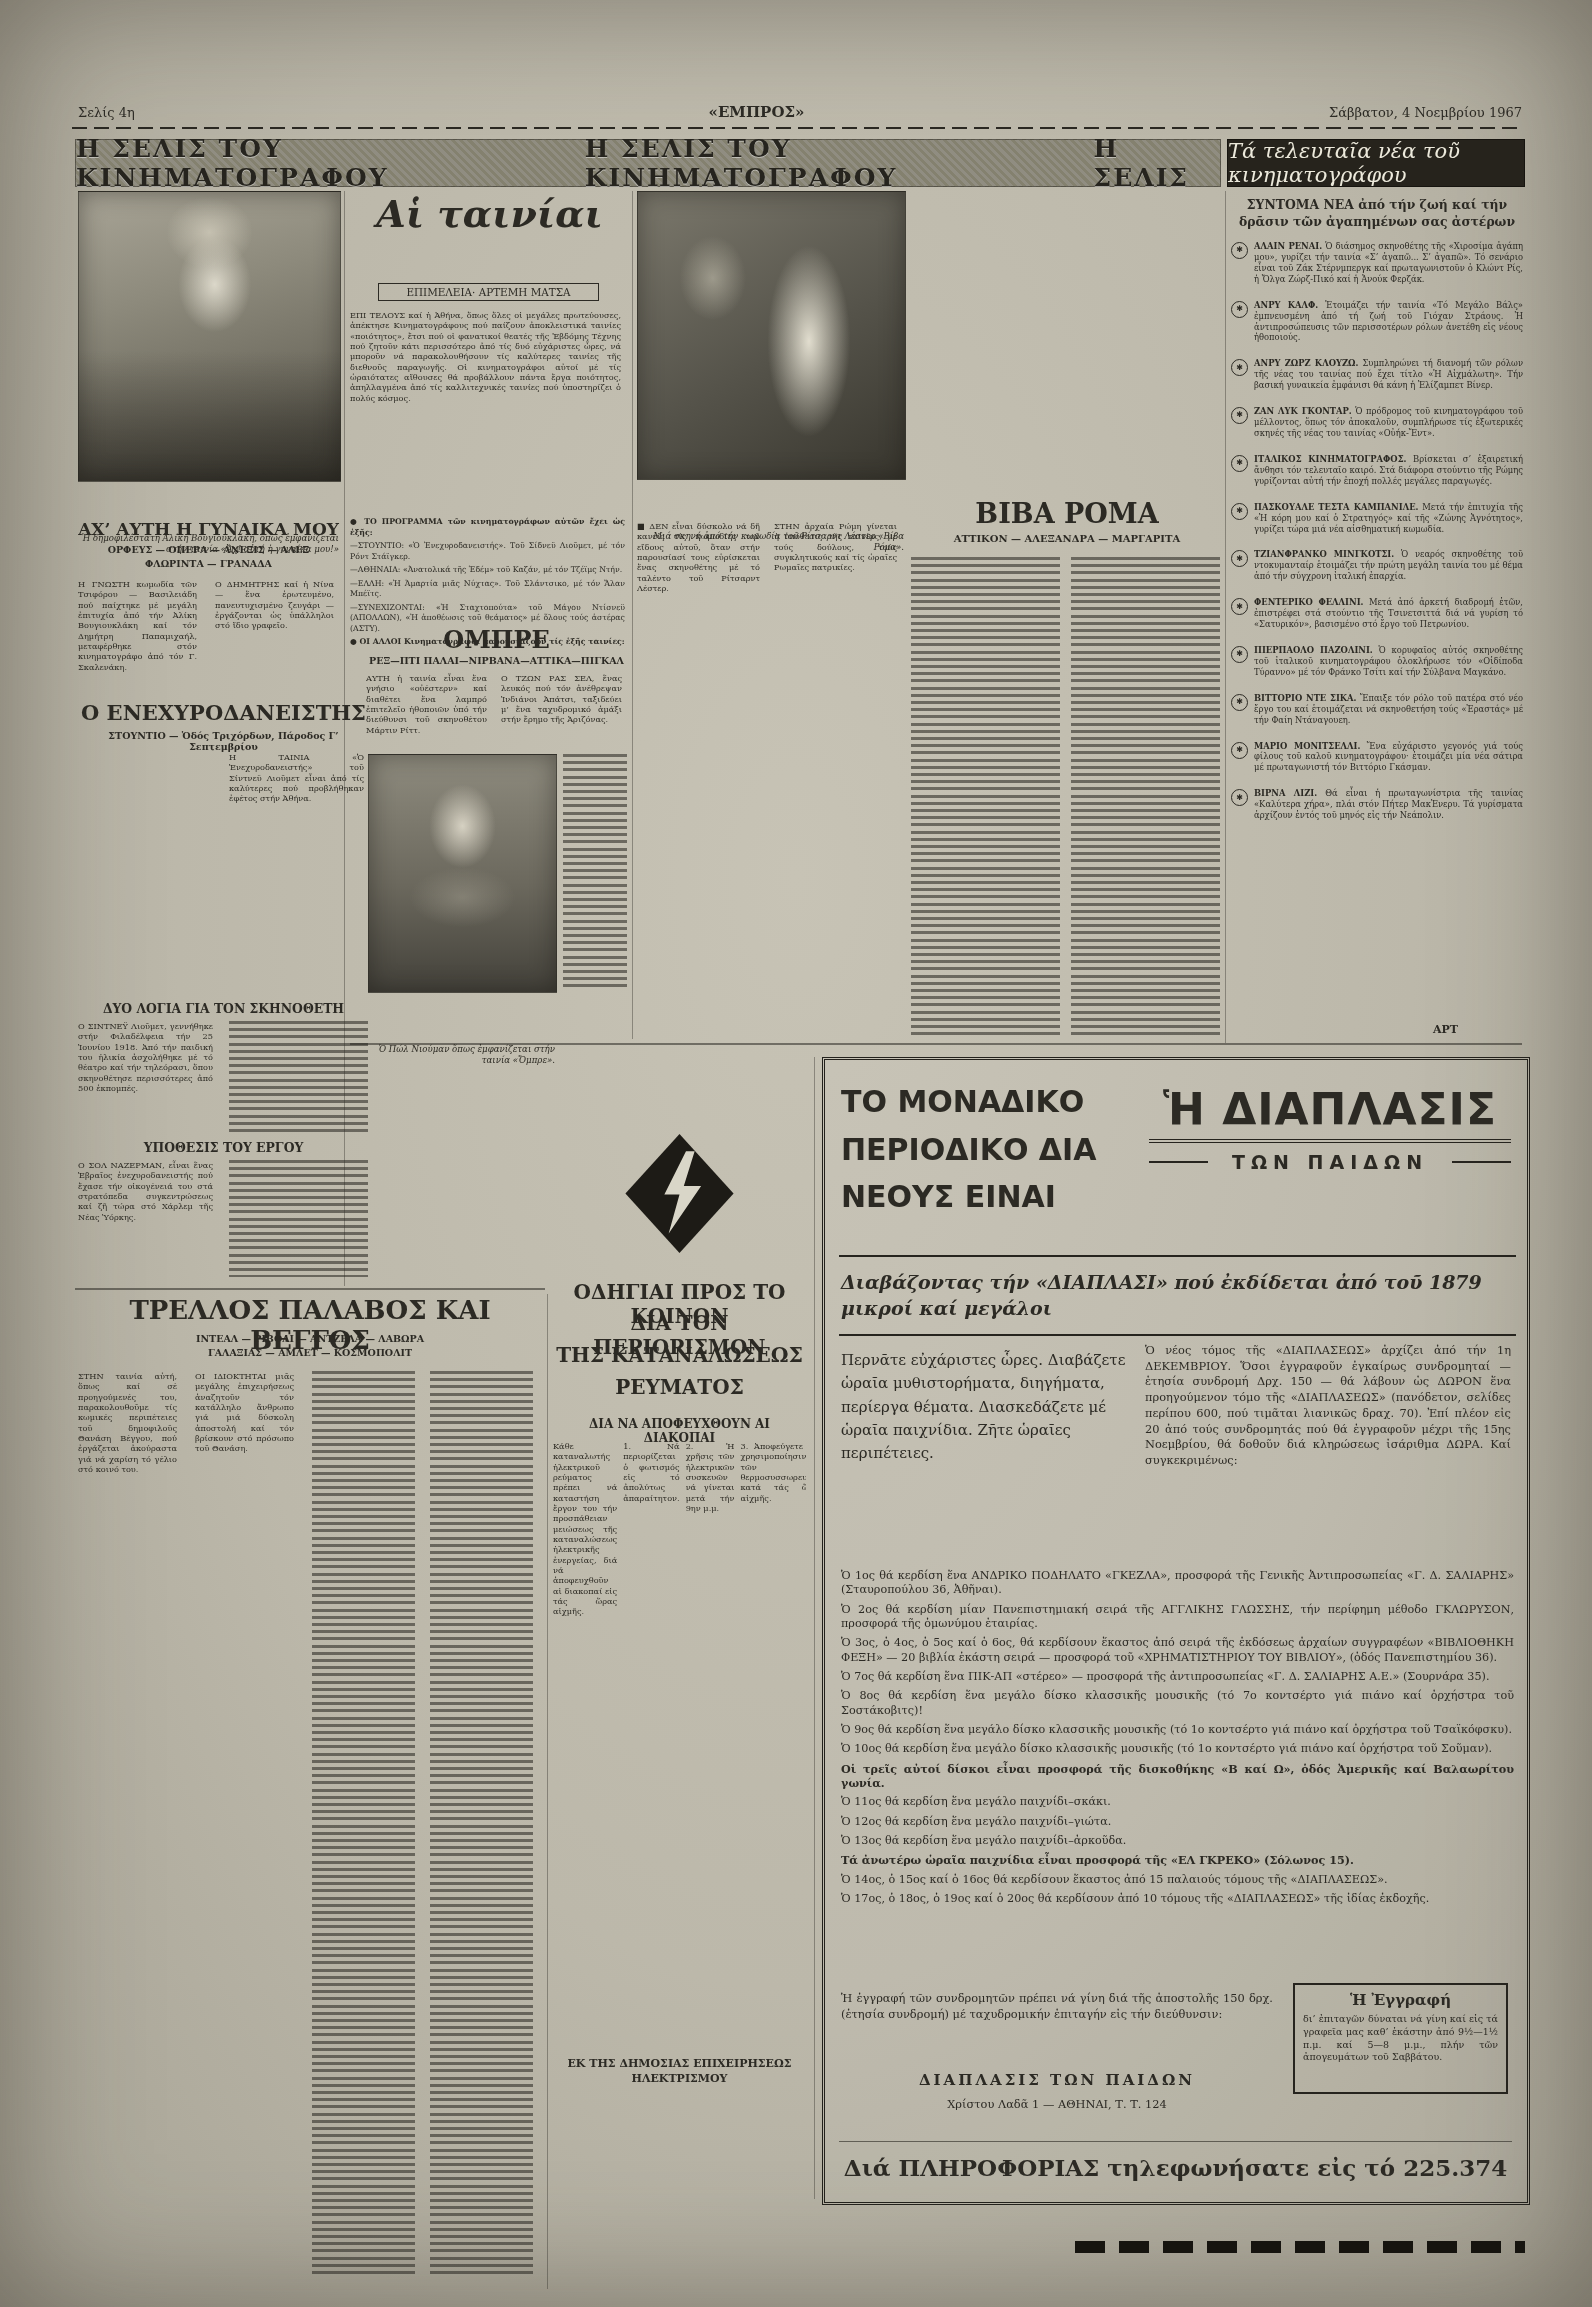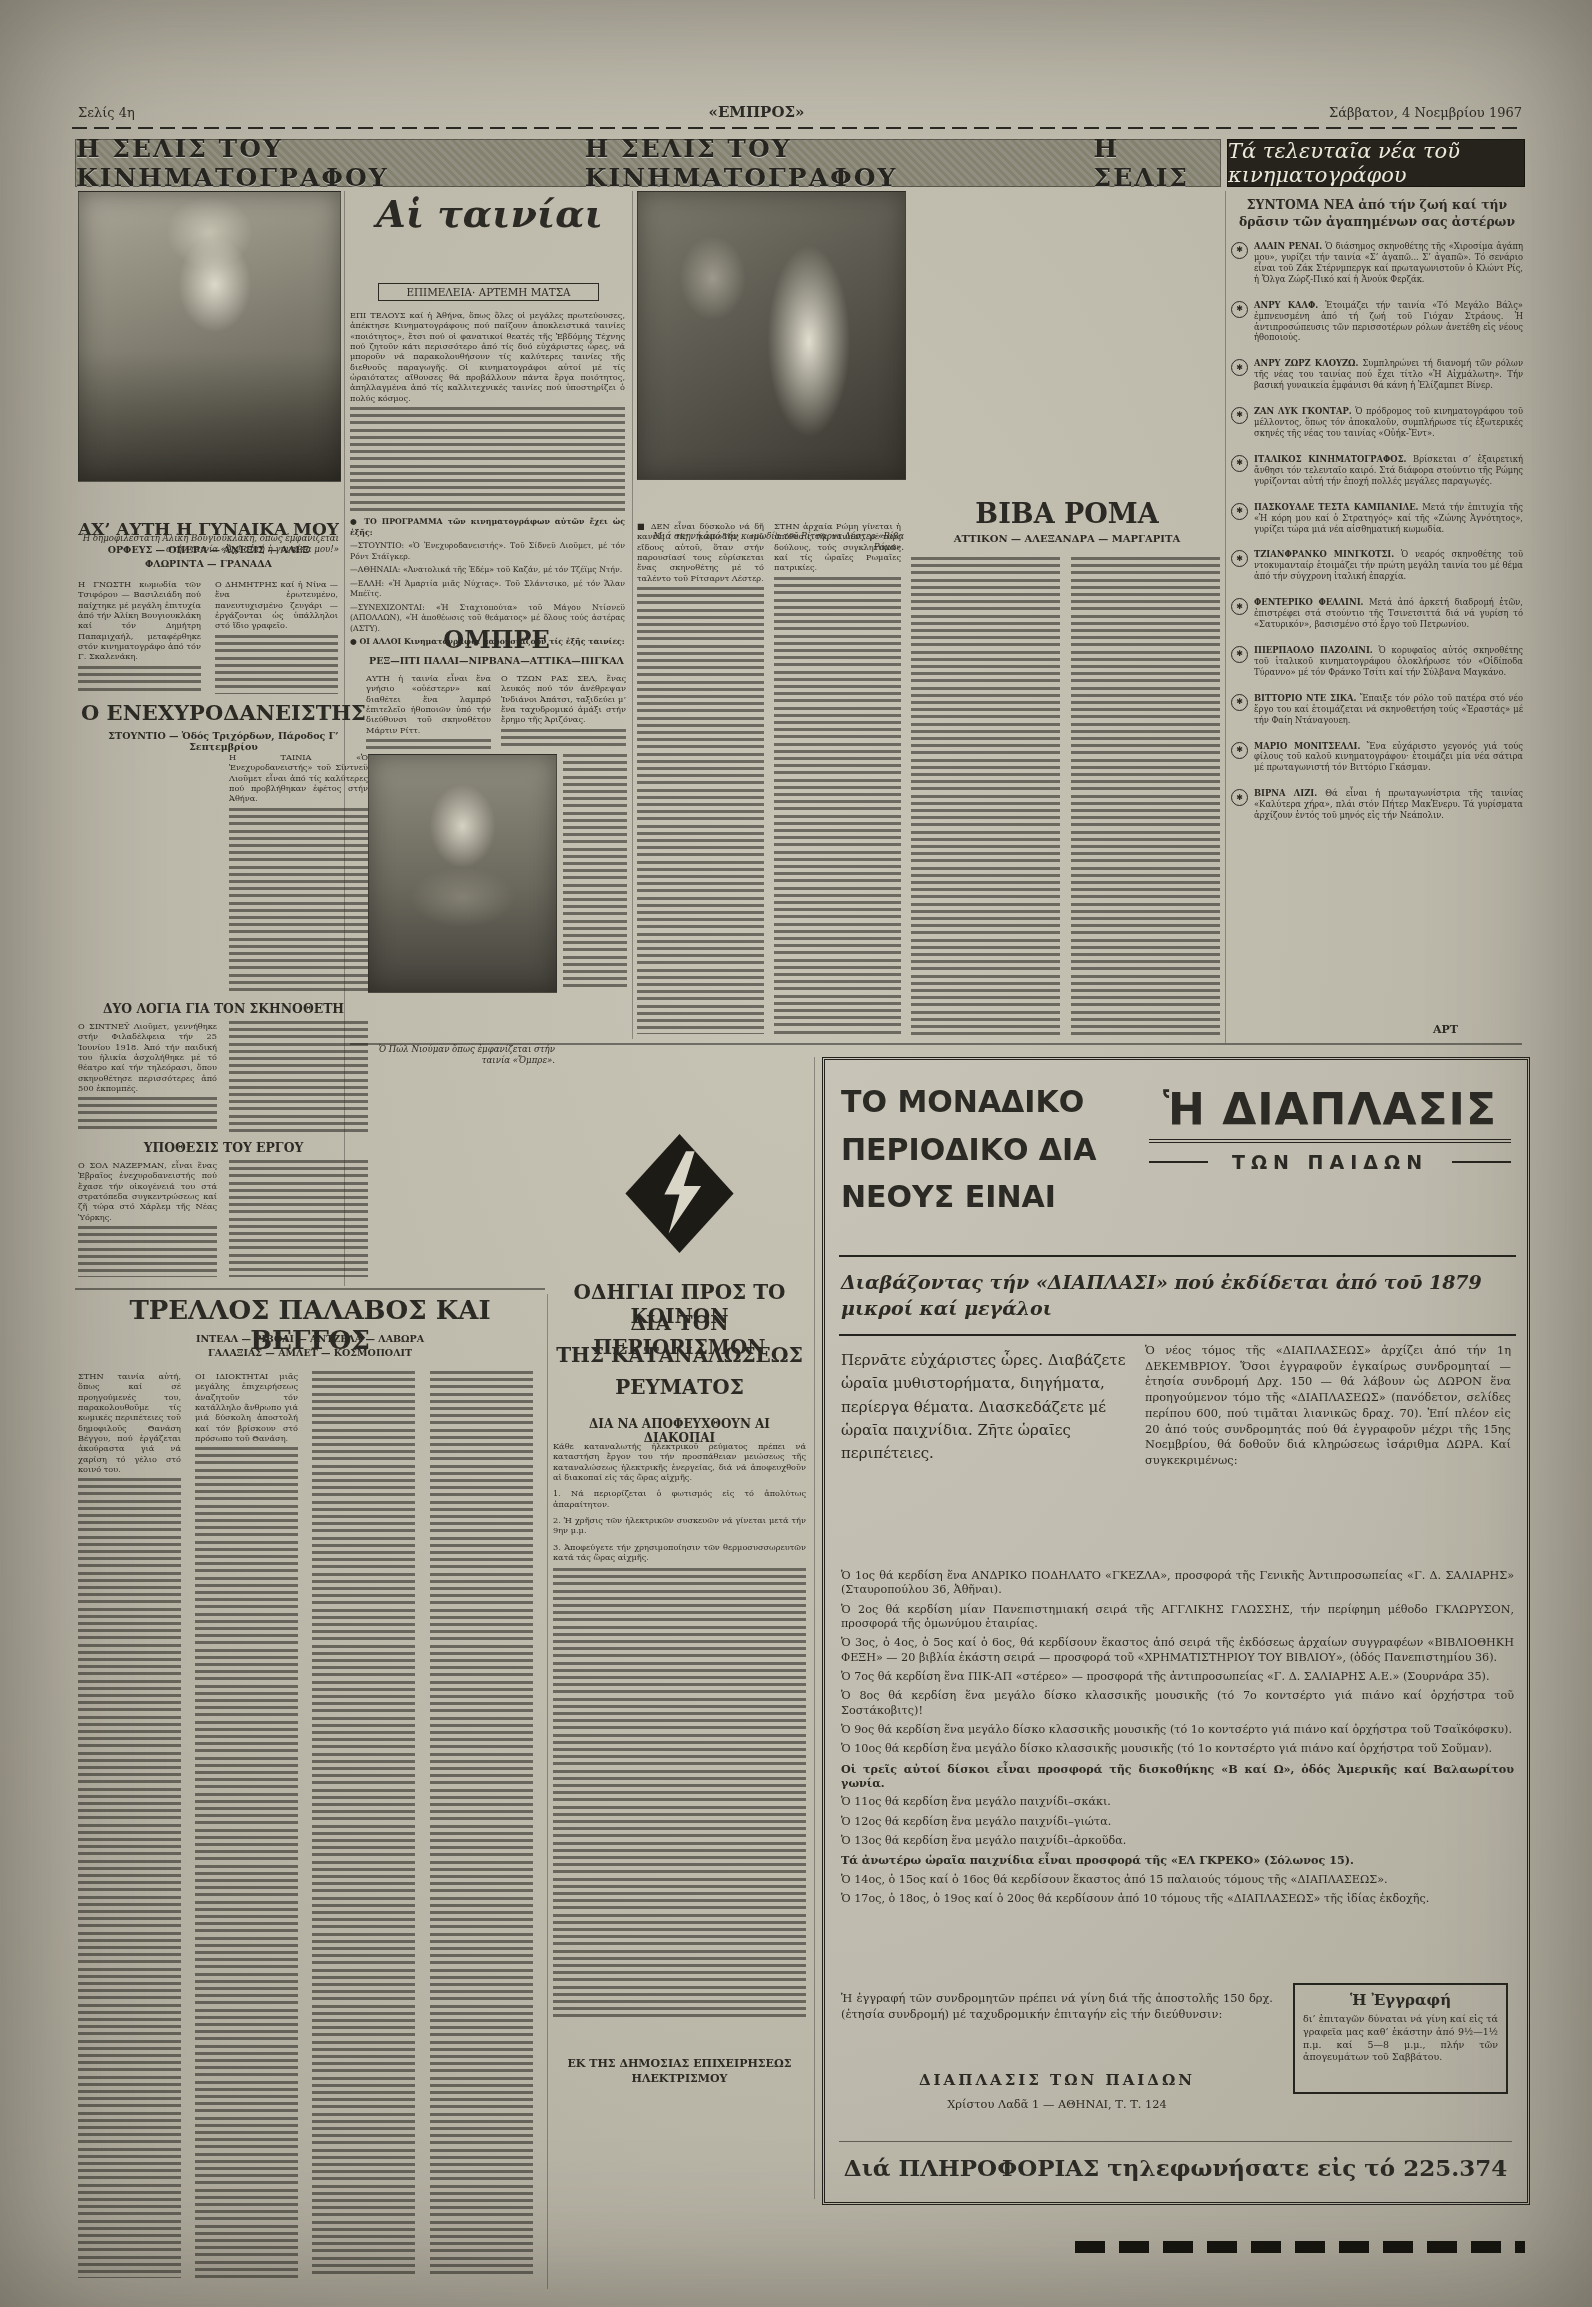--- a/index.html
+++ b/index.html
@@ -9,21 +9,21 @@
         font-family:"DejaVu Serif",serif;color:#2c2a24;}
   .ab{position:absolute;}
   .b{font-weight:bold;}
   .i{font-style:italic;}
   .c{text-align:center;}
   .r{text-align:right;}
   .j{text-align:justify;}
   .sans{font-family:"DejaVu Sans",sans-serif;}
   .lead{font-size:8.2px;line-height:1.26;text-align:justify;color:#2b2922;}
   .cap{font-style:italic;font-size:8.6px;line-height:1.3;text-align:right;color:#2b2922;margin-top:47px;}
-  .tcol{position:absolute;display:flex;flex-direction:column;gap:4px;overflow:hidden;}
+  .tcol{position:absolute;display:flex;gap:4px;overflow:hidden;}
   .fill{background-image:repeating-linear-gradient(180deg, rgba(44,42,36,.58) 0 3px, rgba(44,42,36,0) 3px 7.2px);}
   .grow{flex:1 1 auto;}
   .rule-h{position:absolute;background:rgba(42,40,34,.55);height:2px;}
   .rule-v{position:absolute;background:rgba(42,40,34,.38);width:1px;}
   .dashes{background:repeating-linear-gradient(90deg,#2a2822 0 15px,transparent 15px 22px);}
   .hdash{background:repeating-linear-gradient(90deg,#16140f 0 30px,transparent 30px 44px);}
   .photo{border:1px solid rgba(40,38,32,.65);box-shadow:inset 0 0 25px rgba(25,23,18,.45);}
   .banner-left{background:repeating-linear-gradient(45deg,#908d81 0 3px,#84816f 3px 6px);
                color:#26241e;text-shadow:0 1px 0 rgba(255,255,255,.45);
                display:flex;align-items:center;justify-content:space-around;

